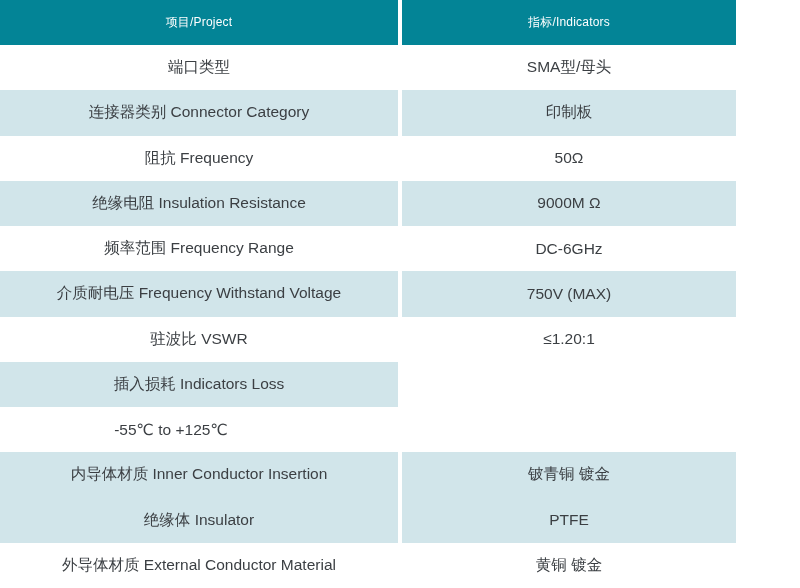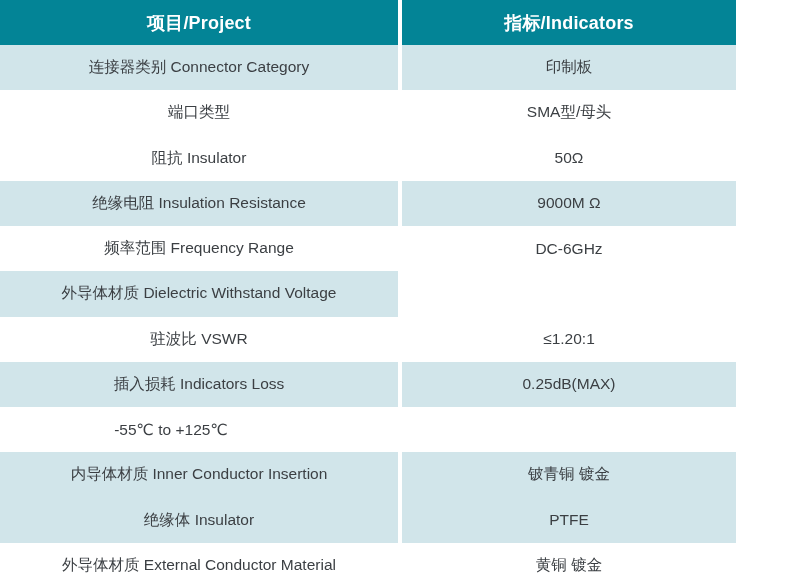--- a/index.html
+++ b/index.html
@@ -48,22 +48,22 @@
     width: 4px;
     background: #ffffff;
     flex: 0 0 4px;
   }
   .cell-right {
     width: 334px;
   }
   .header-row .cell {
     background: #038496;
     color: #ffffff;
-    font-weight: bold;
-    font-size: 18px;
+    font-weight: normal;
+    font-size: 12px;
     letter-spacing: 0.2px;
   }
   .data-row .cell {
     color: #3b3f43;
     font-size: 15.5px;
     font-weight: normal;
   }
   .data-row.odd .cell {
     background: #ffffff;
   }
@@ -75,65 +75,65 @@
 <body>
 
 <div class="spec-table">
 
   <div class="row header-row">
     <div class="cell cell-left">项目/Project</div>
     <div class="cell-gap"></div>
     <div class="cell cell-right">指标/Indicators</div>
   </div>
 
+  <div class="row data-row odd">
+    <div class="cell cell-left">端口类型</div>
+    <div class="cell-gap"></div>
+    <div class="cell cell-right">SMA型/母头</div>
+  </div>
+
   <div class="row data-row even">
     <div class="cell cell-left">连接器类别 Connector Category</div>
     <div class="cell-gap"></div>
     <div class="cell cell-right">印制板</div>
   </div>
 
   <div class="row data-row odd">
-    <div class="cell cell-left">端口类型</div>
-    <div class="cell-gap"></div>
-    <div class="cell cell-right">SMA型/母头</div>
-  </div>
-
-  <div class="row data-row odd">
-    <div class="cell cell-left">阻抗 Insulator</div>
+    <div class="cell cell-left">阻抗 Frequency</div>
     <div class="cell-gap"></div>
     <div class="cell cell-right">50Ω</div>
   </div>
 
   <div class="row data-row even">
     <div class="cell cell-left">绝缘电阻 Insulation Resistance</div>
     <div class="cell-gap"></div>
     <div class="cell cell-right">9000M Ω</div>
   </div>
 
   <div class="row data-row odd">
     <div class="cell cell-left">频率范围 Frequency Range</div>
     <div class="cell-gap"></div>
     <div class="cell cell-right">DC-6GHz</div>
   </div>
 
   <div class="row data-row even">
-    <div class="cell cell-left">外导体材质 Dielectric Withstand Voltage</div>
+    <div class="cell cell-left">介质耐电压 Frequency Withstand Voltage</div>
     <div class="cell-gap"></div>
+    <div class="cell cell-right">750V (MAX)</div>
   </div>
 
   <div class="row data-row odd">
     <div class="cell cell-left">驻波比 VSWR</div>
     <div class="cell-gap"></div>
     <div class="cell cell-right">≤1.20:1</div>
   </div>
 
   <div class="row data-row even">
     <div class="cell cell-left">插入损耗 Indicators Loss</div>
     <div class="cell-gap"></div>
-    <div class="cell cell-right">0.25dB(MAX)</div>
   </div>
 
   <div class="row data-row odd">
     <div class="cell-gap"></div>
     <div class="cell cell-right">-55℃ to +125℃</div>
   </div>
 
   <div class="row data-row even">
     <div class="cell cell-left">内导体材质 Inner Conductor Insertion</div>
     <div class="cell-gap"></div>

